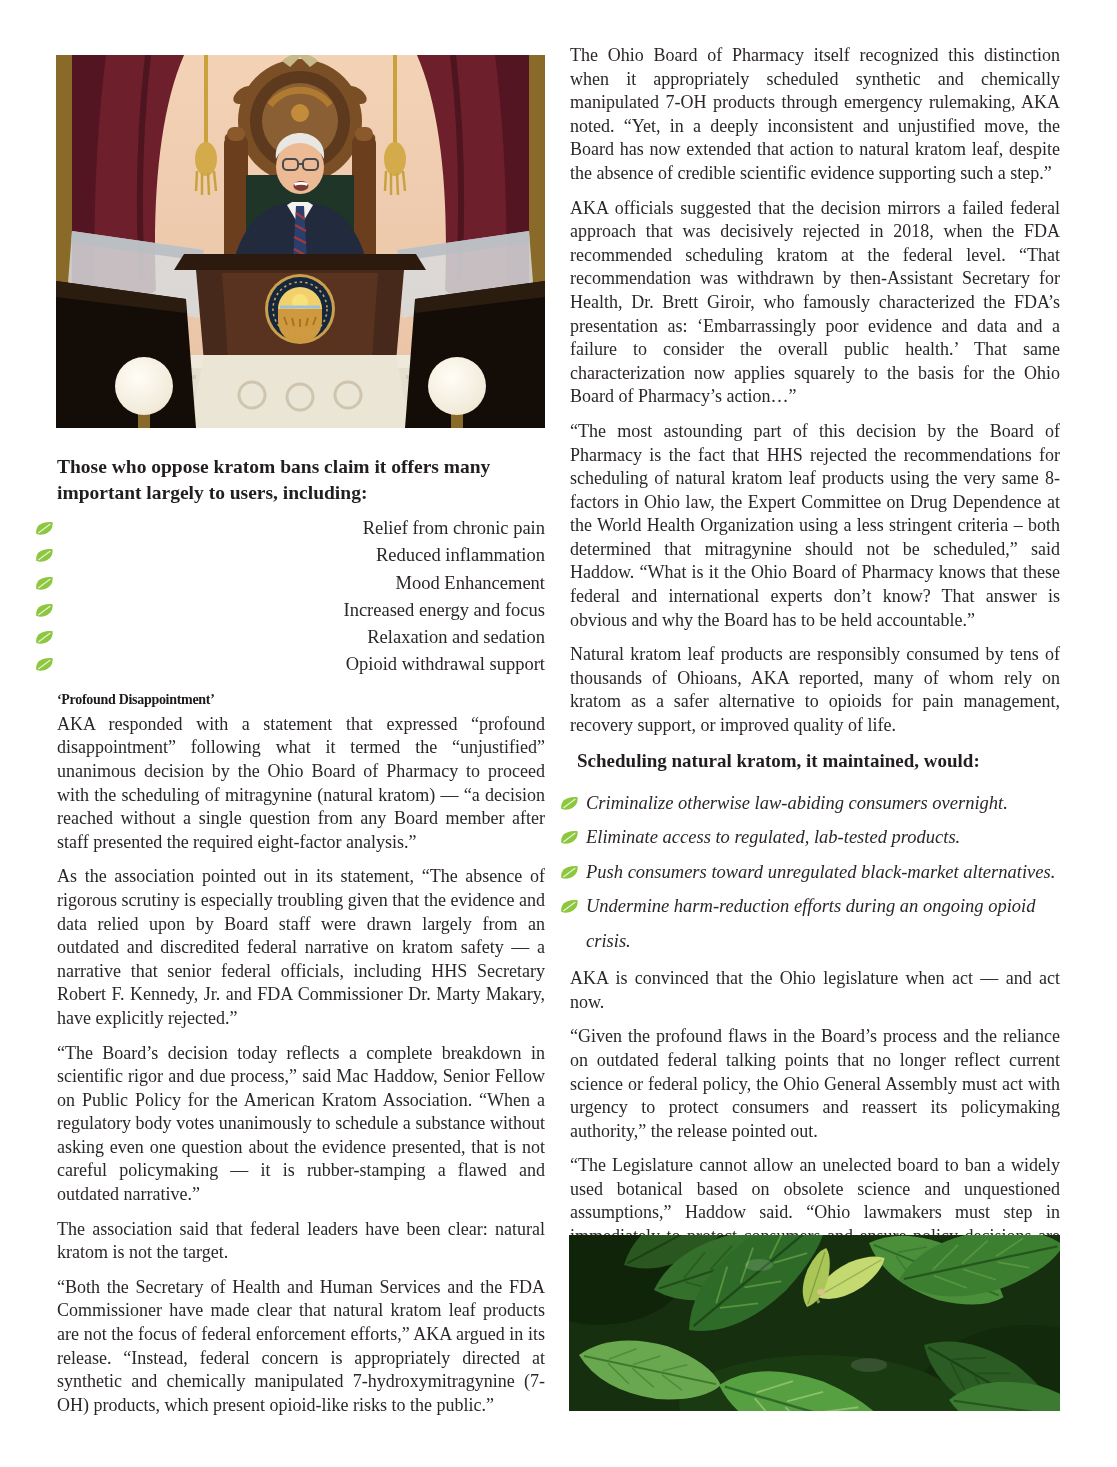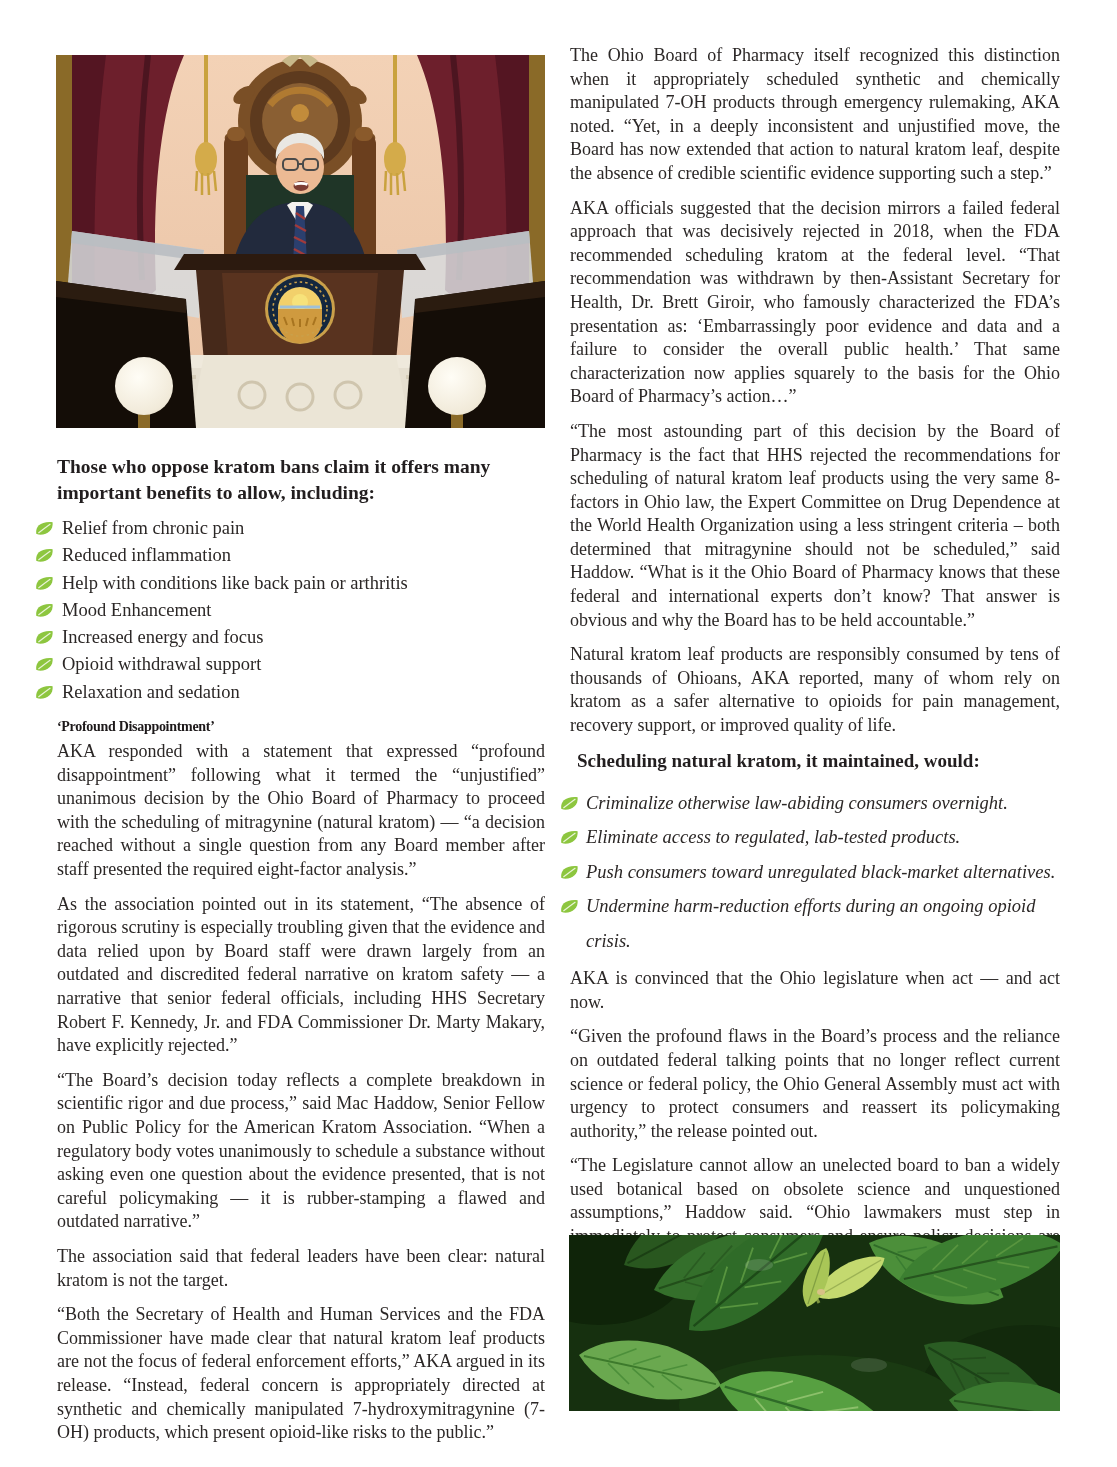--- a/index.html
+++ b/index.html
@@ -12,21 +12,21 @@
     color:#2b2726;
   }
   .col-left{position:absolute;left:56px;top:55px;width:489px;}
   .col-right{position:absolute;left:569px;top:44px;width:491px;}
 
   .photo-top{display:block;width:489px;height:373px;}
   .intro-head{
     font-weight:bold;font-size:19.5px;line-height:25.5px;
     margin:26px 0 10px 1px;color:#221e1f;
   }
-  ul.benefits{list-style:none;margin:0 0 0 6px;padding:0;}
+  ul.benefits{list-style:none;margin:0 0 0 6px;padding:0;text-align:right;}
   ul.benefits li{
     position:relative;font-size:18.5px;line-height:27.3px;color:#2b2726;
   }
   ul.benefits .leaf-bullet{position:absolute;left:-27px;top:5px;width:20px;height:17px;}
 
   .sec-head{
     font-family:Liberation Serif, serif;
     font-weight:bold;font-size:14px;letter-spacing:-0.3px;
     margin:13px 0 5px 1px;color:#1d191a;
   }
@@ -178,51 +178,47 @@
       <g>
         <rect x="82" y="356" width="12" height="17" fill="#8a6a28"></rect>
         <circle cx="88" cy="331" r="29" fill="url(#lampGrad)"></circle>
       </g>
       <g>
         <rect x="395" y="356" width="12" height="17" fill="#8a6a28"></rect>
         <circle cx="401" cy="331" r="29" fill="url(#lampGrad)"></circle>
       </g>
     </svg>
 
-    <div class="intro-head">Those who oppose kratom bans claim it offers many important benefits to allow, including:</div>
+    <div class="intro-head">Those who oppose kratom bans claim it offers many important largely to users, including:</div>
 
     <ul class="benefits">
       <li><svg class="leaf-bullet" viewBox="0 0 20 17">
             <path d="M1.2,13.8 C0.4,6.5 5.5,1.2 17.6,2.2 C18.4,9.6 13,15.3 3.4,14.6 Z" fill="#8dc63f"></path>
             <path d="M3.4,13 C6.8,10.3 10.8,7.2 15.4,3.9" stroke="#e9f4d8" stroke-width="1.2" fill="none"></path>
           </svg><span>Relief from chronic pain</span></li>
       <li><svg class="leaf-bullet" viewBox="0 0 20 17">
             <path d="M1.2,13.8 C0.4,6.5 5.5,1.2 17.6,2.2 C18.4,9.6 13,15.3 3.4,14.6 Z" fill="#8dc63f"></path>
             <path d="M3.4,13 C6.8,10.3 10.8,7.2 15.4,3.9" stroke="#e9f4d8" stroke-width="1.2" fill="none"></path>
           </svg><span>Reduced inflammation</span></li>
       <li><svg class="leaf-bullet" viewBox="0 0 20 17">
             <path d="M1.2,13.8 C0.4,6.5 5.5,1.2 17.6,2.2 C18.4,9.6 13,15.3 3.4,14.6 Z" fill="#8dc63f"></path>
             <path d="M3.4,13 C6.8,10.3 10.8,7.2 15.4,3.9" stroke="#e9f4d8" stroke-width="1.2" fill="none"></path>
-          </svg><span>Help with conditions like back pain or arthritis</span></li>
-      <li><svg class="leaf-bullet" viewBox="0 0 20 17">
-            <path d="M1.2,13.8 C0.4,6.5 5.5,1.2 17.6,2.2 C18.4,9.6 13,15.3 3.4,14.6 Z" fill="#8dc63f"></path>
-            <path d="M3.4,13 C6.8,10.3 10.8,7.2 15.4,3.9" stroke="#e9f4d8" stroke-width="1.2" fill="none"></path>
           </svg><span>Mood Enhancement</span></li>
       <li><svg class="leaf-bullet" viewBox="0 0 20 17">
             <path d="M1.2,13.8 C0.4,6.5 5.5,1.2 17.6,2.2 C18.4,9.6 13,15.3 3.4,14.6 Z" fill="#8dc63f"></path>
             <path d="M3.4,13 C6.8,10.3 10.8,7.2 15.4,3.9" stroke="#e9f4d8" stroke-width="1.2" fill="none"></path>
           </svg><span>Increased energy and focus</span></li>
       <li><svg class="leaf-bullet" viewBox="0 0 20 17">
             <path d="M1.2,13.8 C0.4,6.5 5.5,1.2 17.6,2.2 C18.4,9.6 13,15.3 3.4,14.6 Z" fill="#8dc63f"></path>
             <path d="M3.4,13 C6.8,10.3 10.8,7.2 15.4,3.9" stroke="#e9f4d8" stroke-width="1.2" fill="none"></path>
+          </svg><span>Relaxation and sedation</span></li>
+      <li><svg class="leaf-bullet" viewBox="0 0 20 17">
+            <path d="M1.2,13.8 C0.4,6.5 5.5,1.2 17.6,2.2 C18.4,9.6 13,15.3 3.4,14.6 Z" fill="#8dc63f"></path>
+            <path d="M3.4,13 C6.8,10.3 10.8,7.2 15.4,3.9" stroke="#e9f4d8" stroke-width="1.2" fill="none"></path>
           </svg><span>Opioid withdrawal support</span></li>
-      <li><svg class="leaf-bullet" viewBox="0 0 20 17">
-            <path d="M1.2,13.8 C0.4,6.5 5.5,1.2 17.6,2.2 C18.4,9.6 13,15.3 3.4,14.6 Z" fill="#8dc63f"></path>
-            <path d="M3.4,13 C6.8,10.3 10.8,7.2 15.4,3.9" stroke="#e9f4d8" stroke-width="1.2" fill="none"></path>
-          </svg><span>Relaxation and sedation</span></li>
     </ul>
 
     <div class="sec-head">‘Profound Disappointment’</div>
 
     <p class="body">AKA responded with a statement that expressed “profound disappointment” following what it termed the “unjustified” unanimous decision by the Ohio Board of Pharmacy to proceed with the scheduling of mitragynine (natural kratom) — “a decision reached without a single question from any Board member after staff presented the required eight-factor analysis.”</p>
     <p class="body">As the association pointed out in its statement, “The absence of rigorous scrutiny is especially troubling given that the evidence and data relied upon by Board staff were drawn largely from an outdated and discredited federal narrative on kratom safety — a narrative that senior federal officials, including HHS Secretary Robert F. Kennedy, Jr. and FDA Commissioner Dr. Marty Makary, have explicitly rejected.”</p>
     <p class="body">“The Board’s decision today reflects a complete breakdown in scientific rigor and due process,” said Mac Haddow, Senior Fellow on Public Policy for the American Kratom Association. “When a regulatory body votes unanimously to schedule a substance without asking even one question about the evidence presented, that is not careful policymaking — it is rubber-stamping a flawed and outdated narrative.”</p>
     <p class="body">The association said that federal leaders have been clear: natural kratom is not the target.</p>
     <p class="body">“Both the Secretary of Health and Human Services and the FDA Commissioner have made clear that natural kratom leaf products are not the focus of federal enforcement efforts,” AKA argued in its release. “Instead, federal concern is appropriately directed at synthetic and chemically manipulated 7-hydroxymitragynine (7-OH) products, which present opioid-like risks to the public.”</p>
   </div>

